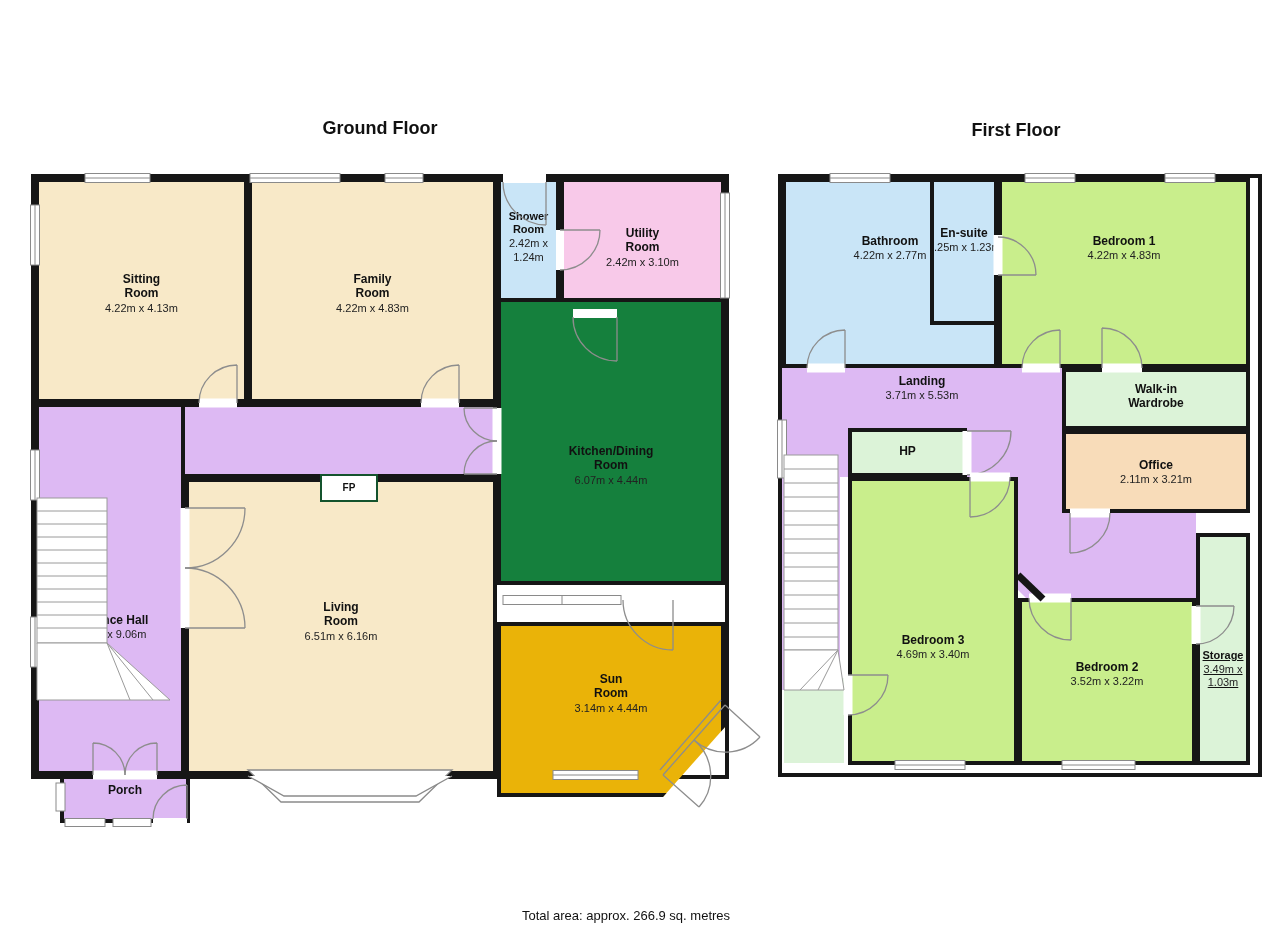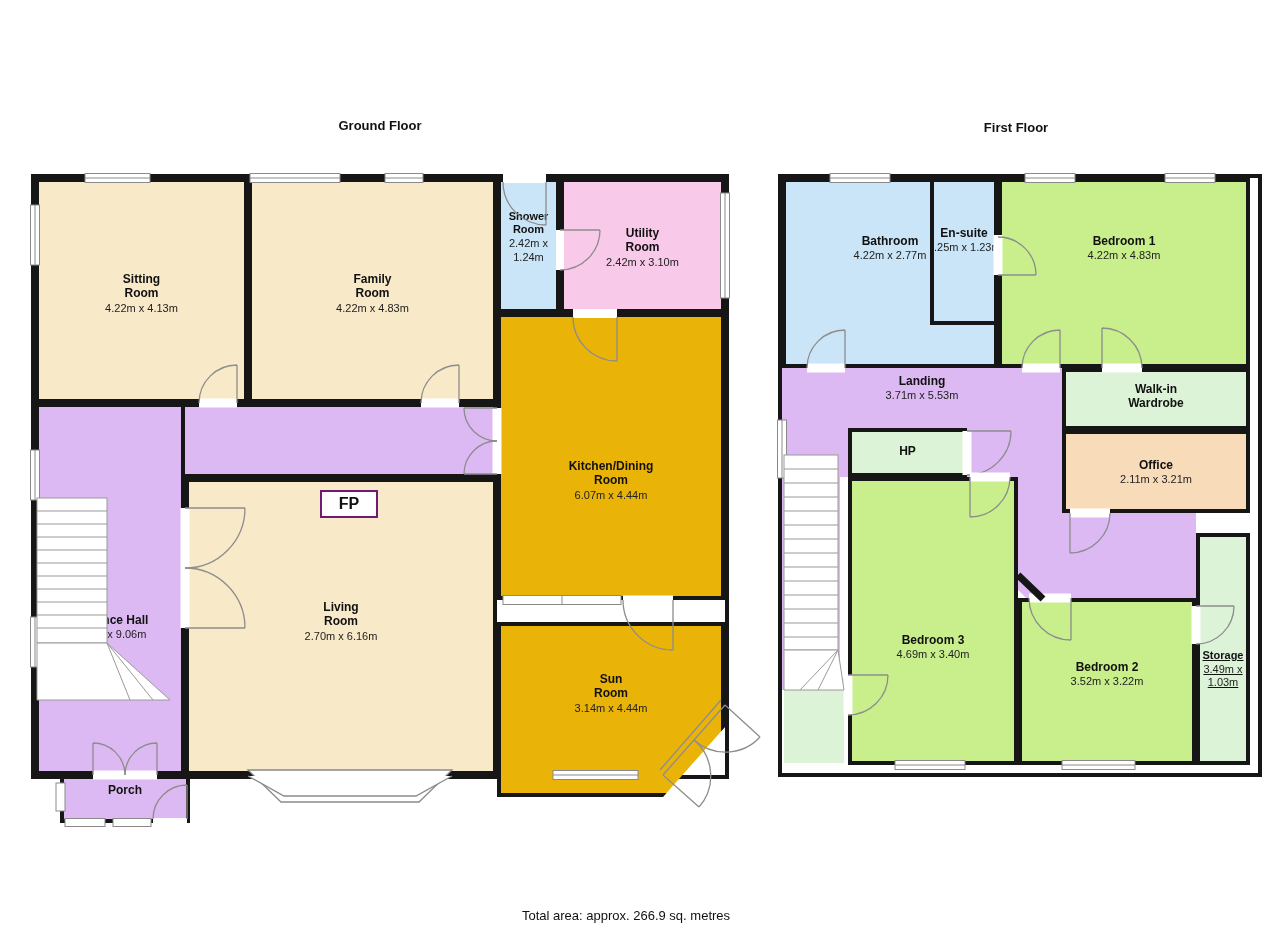--- a/index.html
+++ b/index.html
@@ -1,37 +1,37 @@
 <!DOCTYPE html>
 <html><head>
 <meta charset="utf-8">
 <style>
   html,body{margin:0;padding:0;background:#fff;}
   #canvas{position:relative;width:1280px;height:938px;background:#fff;overflow:hidden;
           font-family:"Liberation Sans",sans-serif;color:#111;}
-  .floor-title{position:absolute;text-align:center;font-size:13px;font-weight:bold;color:#111;}
+  .floor-title{position:absolute;text-align:center;font-size:18px;font-weight:bold;color:#111;}
   .plan{position:absolute;}
   .frame{position:absolute;border:4px solid #161616;}
   .room{position:absolute;border:4px solid #161616;box-sizing:border-box;}
   .nb{border:none;}
   .lbl{position:absolute;left:0;right:0;text-align:center;line-height:1.2;}
   .nm{display:block;margin:0 auto;font-size:12px;font-weight:bold;color:#111;}
   .dims{display:block;margin:1px auto 0;font-size:11px;font-weight:normal;color:#222;}
   .small .nm{font-size:11px;}
   svg.overlay{position:absolute;left:0;top:0;overflow:visible;pointer-events:none;}
   .win{fill:#ffffff;stroke:#8a8a8a;stroke-width:1;}
   .winline{stroke:#8a8a8a;stroke-width:1;}
   .gap{fill:#ffffff;stroke:none;}
   .door{fill:none;stroke:#8d8d8d;stroke-width:1.3;}
   .stair{fill:#ffffff;stroke:#9a9a9a;stroke-width:1;}
   .tread{stroke:#9a9a9a;stroke-width:1;}
   .wallline{stroke:#161616;stroke-width:7;}
   .bay{fill:#ffffff;stroke:#8a8a8a;stroke-width:1.3;}
-  .fpbox{position:absolute;background:#fff;border:2px solid #701a75;box-sizing:border-box;
-         text-align:center;font-size:16px;font-weight:bold;line-height:24px;margin-top:16px;}
+  .fpbox{position:absolute;background:#fff;border:2px solid #14532d;box-sizing:border-box;
+         text-align:center;font-size:10px;font-weight:bold;line-height:24px;}
   #footer{position:absolute;left:0;top:908px;width:1252px;text-align:center;
           font-size:13px;color:#111;}
 </style>
 </head>
 <body>
 
 <div id="canvas">
 
   <div class="floor-title" style="left:35px;top:118px;width:690px;">Ground Floor</div>
   <div class="floor-title" style="left:782px;top:120px;width:468px;">First Floor</div>
@@ -70,31 +70,31 @@
       </div>
     </div>
 
     <div class="room" style="left:525px;top:0;width:165px;height:135px;background:#F8C9E9;">
       <div class="lbl" style="top:44px;">
         <span class="nm" style="max-width:60px;">Utility Room</span>
         <span class="dims">2.42m x 3.10m</span>
       </div>
     </div>
 
-    <div class="room" style="left:462px;top:135px;width:228px;height:287px;background:#eab308;text-decoration:underline;">
+    <div class="room" style="left:462px;top:120px;width:228px;height:287px;background:#15803d;text-decoration:underline;">
       <div class="lbl" style="top:142px;">
         <span class="nm" style="max-width:115px;">Kitchen/Dining Room</span>
         <span class="dims">6.07m x 4.44m</span>
       </div>
     </div>
 
     <div class="room" style="left:150px;top:300px;width:312px;height:297px;background:#F8E9C8;">
       <div class="lbl" style="top:118px;">
         <span class="nm" style="max-width:60px;">Living Room</span>
-        <span class="dims">2.70m x 6.16m</span>
+        <span class="dims">6.51m x 6.16m</span>
       </div>
     </div>
 
     <div class="room" style="left:462px;top:444px;width:228px;height:175px;background:#eab308;
                 clip-path:polygon(0 0,100% 0,100% 60%,72.8% 100%,0 100%);">
       <div class="lbl" style="top:46px;">
         <span class="nm" style="max-width:50px;">Sun Room</span>
         <span class="dims">3.14m x 4.44m</span>
       </div>
     </div>

